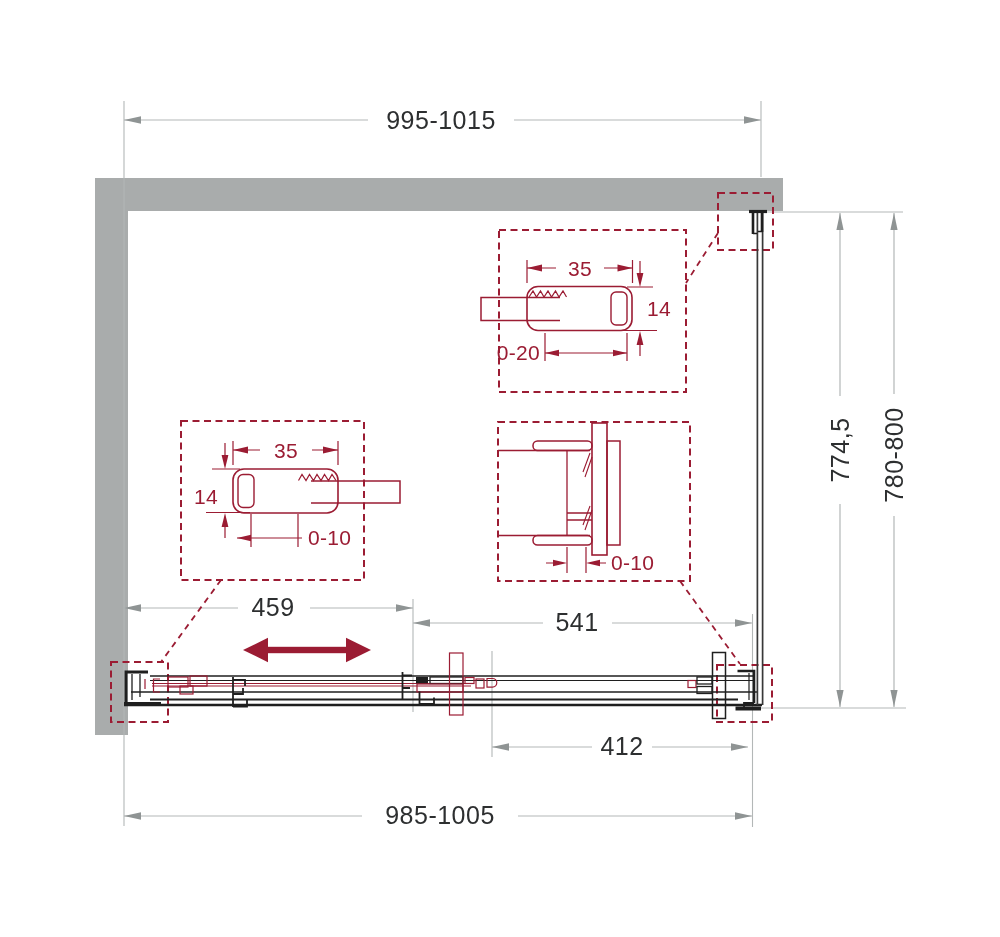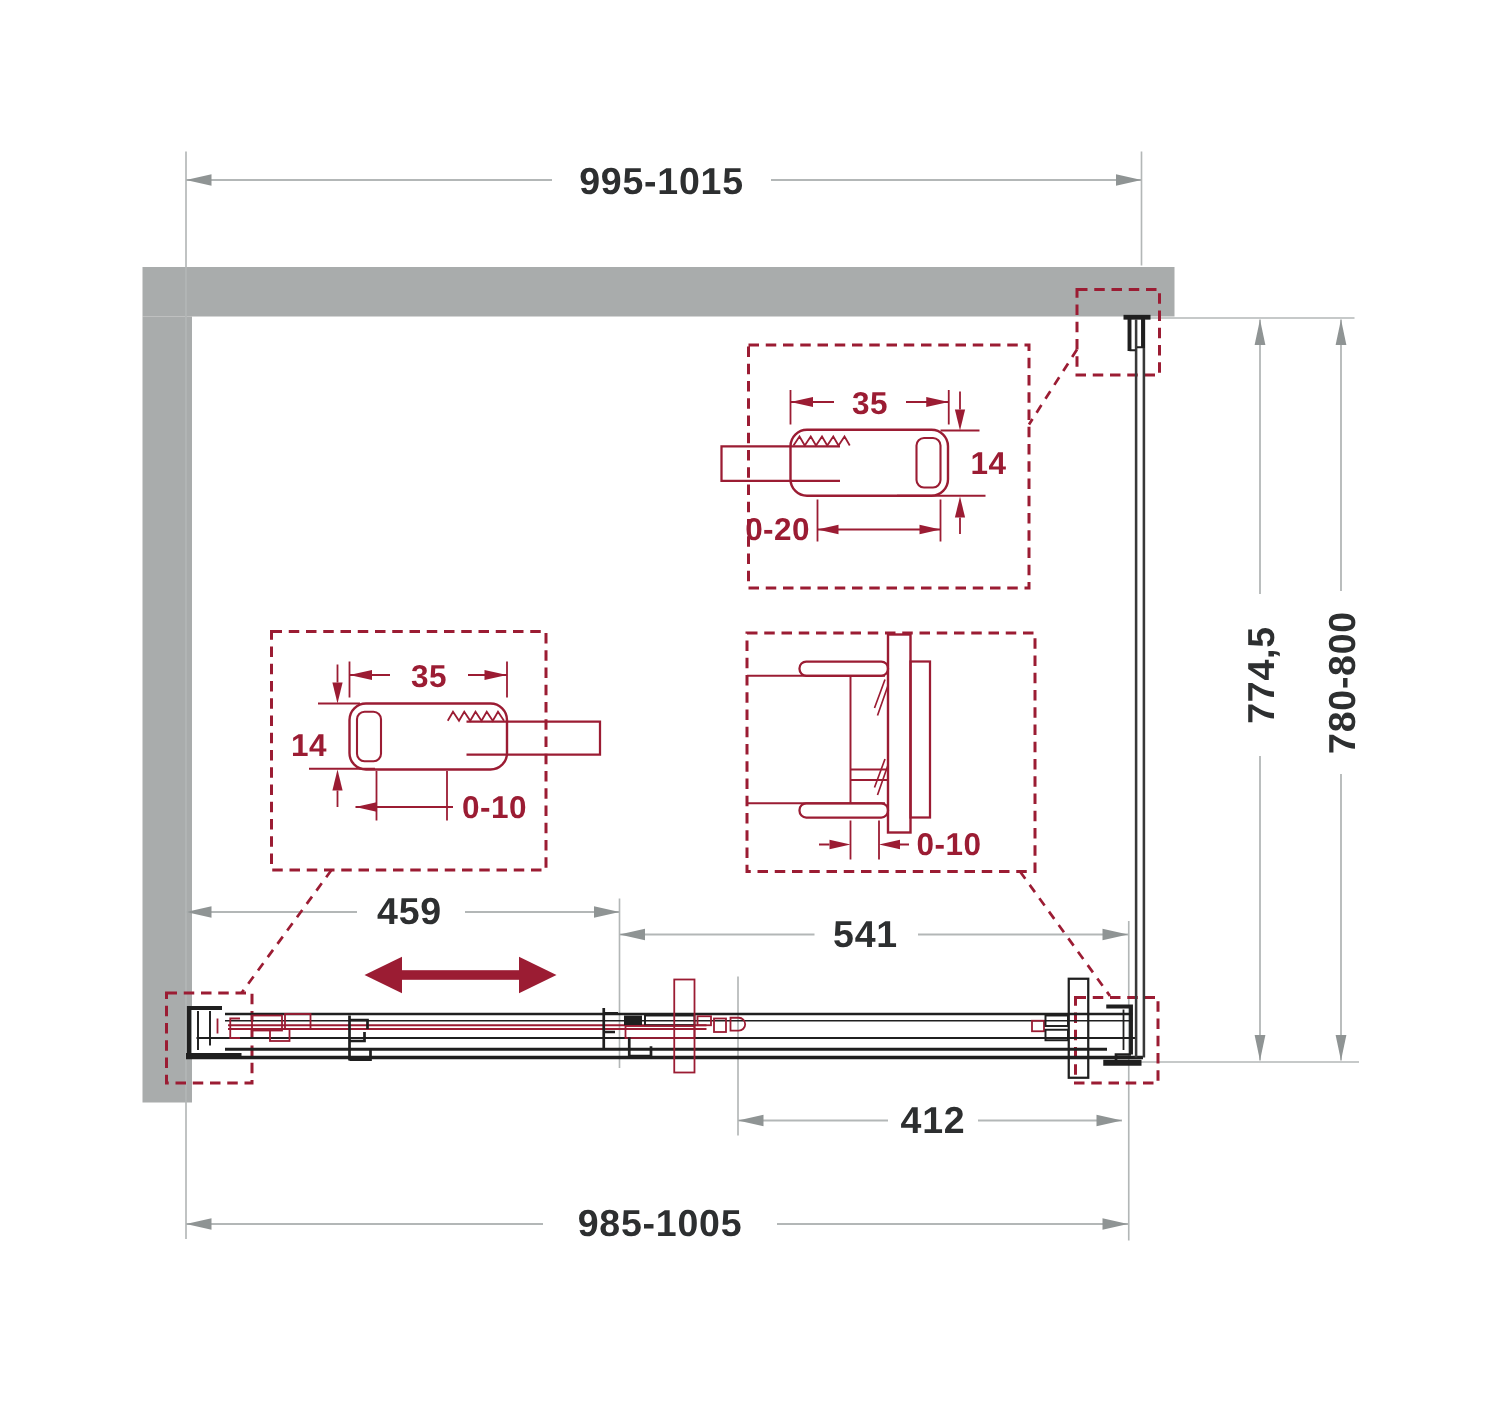--- a/index.html
+++ b/index.html
@@ -4,21 +4,21 @@
 <style>
   :root{
     --wall:#a9acac;
     --accent:#9b1c33;
     --line:#1f1f1f;
     --dimline:#b3b7b7;
     --dimarrow:#8f9494;
     --dimtext:#2d2f30;
   }
   html,body{margin:0;padding:0;background:#ffffff;}
-  .stage{width:1000px;height:937px;position:relative;background:#fff;font-weight:bold;}
+  .stage{width:1000px;height:937px;position:relative;background:#fff;}
   svg{display:block;}
   svg text{font-family:"Liberation Sans","DejaVu Sans",sans-serif;}
   .dimtext{font-size:25px;fill:var(--dimtext);letter-spacing:.5px;}
   .dtext{font-size:21px;fill:var(--accent);letter-spacing:.3px;}
   .dim{stroke:var(--dimline);stroke-width:1.2;fill:none;}
   .ext{stroke:var(--dimline);stroke-width:1.1;fill:none;}
   .ah{fill:var(--dimarrow);stroke:none;}
   .rdim{stroke:var(--accent);stroke-width:1.2;fill:none;}
   .rah{fill:var(--accent);stroke:none;}
   .prof{stroke:var(--accent);fill:none;}

